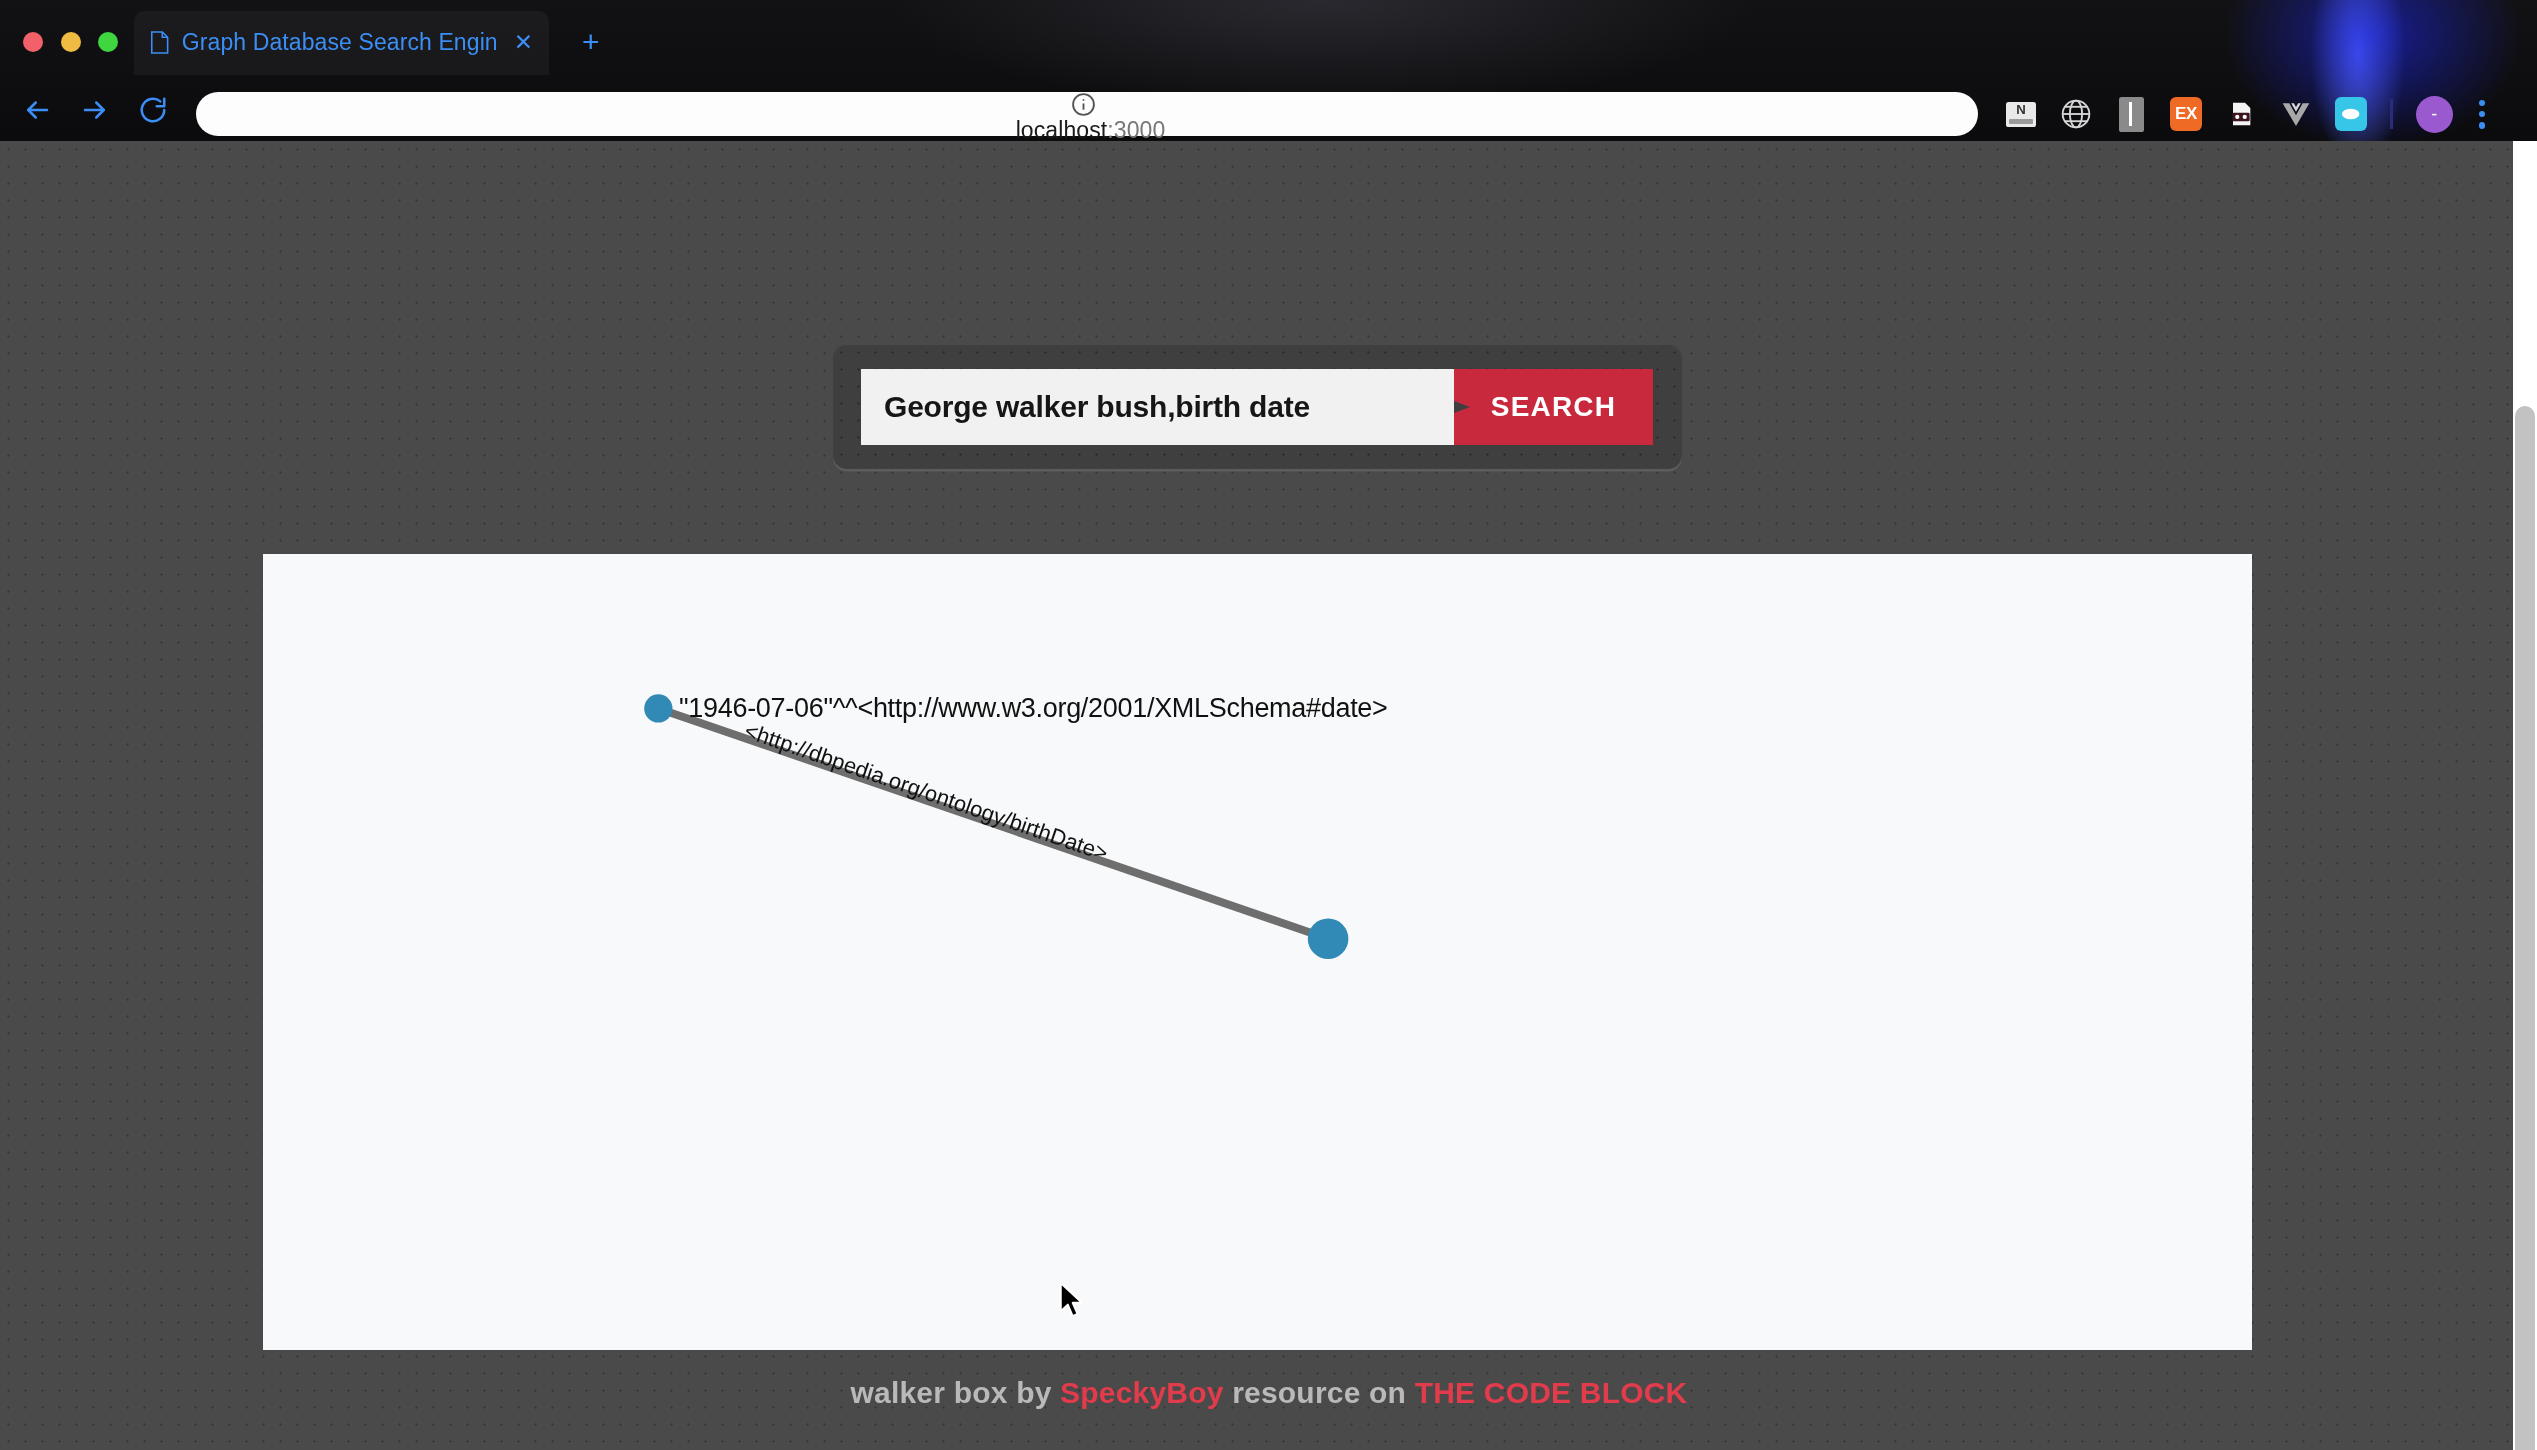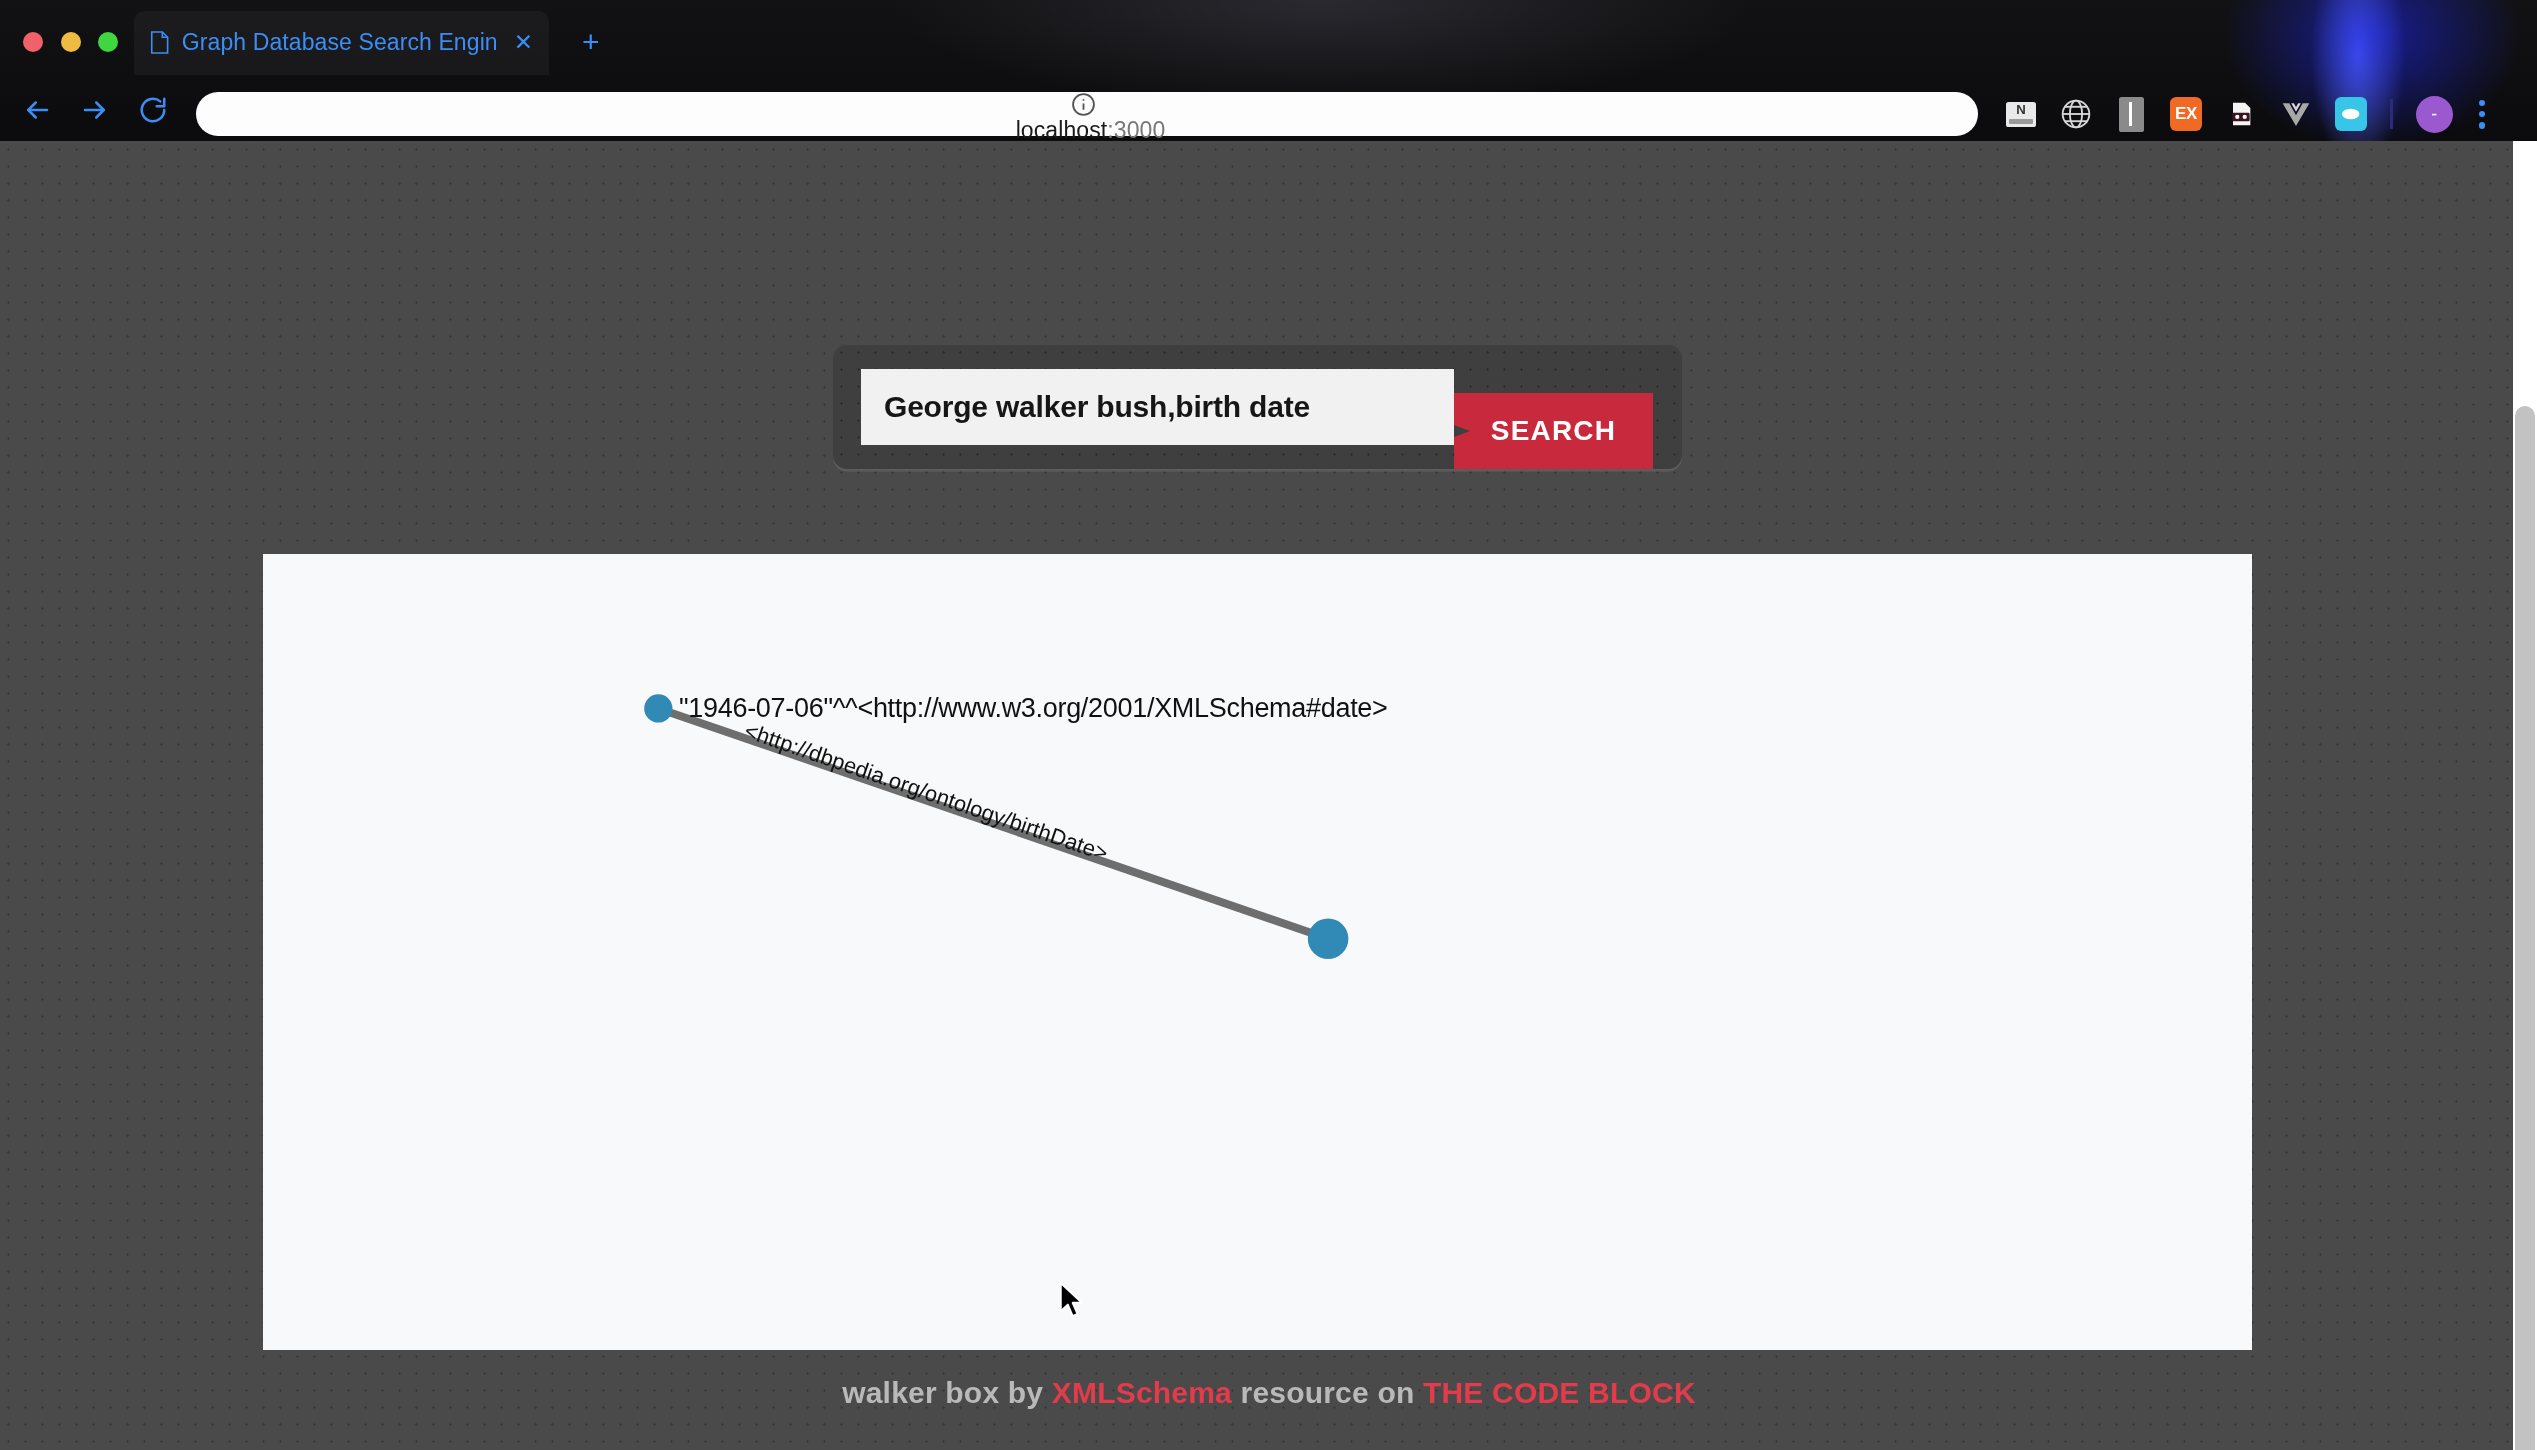--- a/index.html
+++ b/index.html
@@ -327,21 +327,21 @@
         </span>
     </div>
   </div>
 </div>
 
 <div class="page">
 
   <div class="search-wrap">
     <div class="search-row">
       <input class="search-input" type="text" value="George walker bush,birth date" style="">
-      <button class="search-btn" style="background: rgb(200, 41, 60); margin-top: 24px;">SEARCH</button>
+      <button class="search-btn" style="background: rgb(200, 41, 60);">SEARCH</button>
     </div>
   </div>
 
   <div class="graph-panel">
     <svg class="graph-svg" viewBox="0 0 2254 902">
 
       <line id="edge-line" x1="448" y1="175" x2="1207" y2="436" stroke="#6e6e6e" stroke-width="9"></line>
 
       <text id="edge-label" font-family="Liberation Sans, sans-serif" font-size="25" fill="#111" transform="translate(544 207) rotate(18.98)">&lt;http://dbpedia.org/ontology/birthDate&gt;</text>
 
@@ -352,20 +352,20 @@
     <div class="node-label node-label-1">"1946-07-06"^^&lt;http://www.w3.org/2001/XMLSchema#date&gt;</div>
   </div>
 
   <div class="cursor" style="left: 1059px; top: 1140px;">
     <svg width="30" height="41" viewBox="0 0 34 46">
       <path d="M2 2 L2 34 L10 26.5 L15.5 39.5 L21 37 L15.5 24.5 L26 24.5 Z" fill="#000" stroke="#fff" stroke-width="2.2" stroke-linejoin="round"></path>
     </svg>
   </div>
 
   <div class="footer">
-    <span>walker box by </span><a style="color: rgb(226, 59, 75);">XMLSchema</a><span> resource on </span><a style="color: rgb(226, 59, 75);">THE CODE BLOCK</a>
+    <span>walker box by </span><a style="color: rgb(226, 59, 75);">SpeckyBoy</a><span> resource on </span><a style="color: rgb(226, 59, 75);">THE CODE BLOCK</a>
   </div>
 </div>
 
 <div class="sb-track">
   <div class="sb-thumb"></div>
 </div>
 
 
 </body></html>

